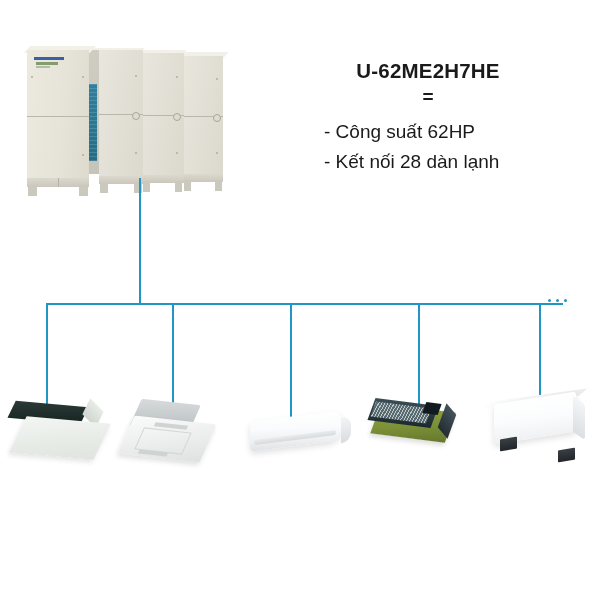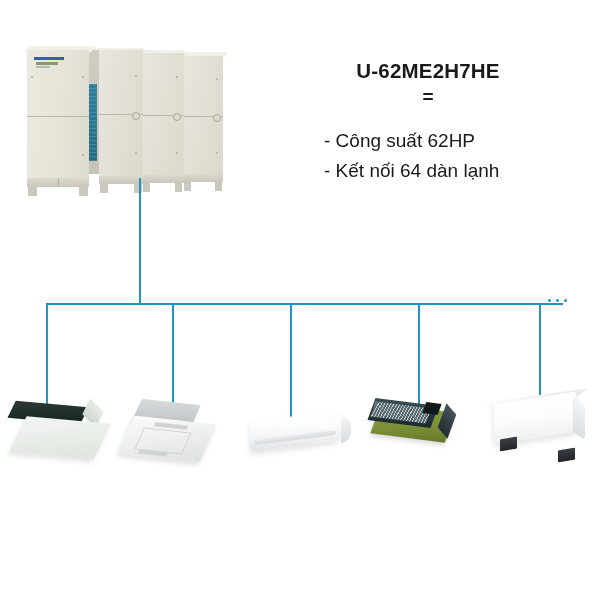--- a/index.html
+++ b/index.html
@@ -9,21 +9,21 @@
     font-family:"Liberation Sans", sans-serif;
     overflow:hidden;
   }
   #stage{position:relative;width:493px;height:600px;}
 
   
   .textblock{position:absolute;left:278px;top:58px;width:300px;text-align:center;color:#1a1a1a;}
   .t-model{font-size:20.5px;font-weight:bold;letter-spacing:.2px;line-height:1.25;}
   .t-eq{font-size:19px;font-weight:bold;line-height:1.15;margin-top:2px;}
   .t-sum{font-size:19px;font-weight:400;margin-top:7px;line-height:1.2;}
-  .t-bullets{margin-top:19px;text-align:left;padding-left:46px;}
+  .t-bullets{margin-top:10px;text-align:left;padding-left:46px;}
   .t-bullet{font-size:19px;font-weight:400;line-height:1.58;white-space:nowrap;}
 
   
   .line{position:absolute;background:#2196c4;}
   .v{width:2px;}
   .h{height:2px;}
   .dots{position:absolute;top:299px;left:548px;width:26px;height:9px;}
   .dots i{position:absolute;top:0;width:3px;height:3px;border-radius:50%;background:#2196c4;display:block;}
   .dots i:nth-child(1){left:0;}
   .dots i:nth-child(2){left:8px;}
@@ -178,21 +178,21 @@
       <div class="foot" style="left:1px;top:139px;width:9px;height:11px;"></div>
       <div class="foot" style="left:52px;top:139px;width:9px;height:11px;"></div>
     </div>
   </div>
 
   <div class="textblock">
     <div class="t-model">U-62ME2H7HE</div>
     <div class="t-eq">=</div>
     <div class="t-bullets">
       <div class="t-bullet">- Công suất 62HP</div>
-      <div class="t-bullet">- Kết nối 64 dàn lạnh</div>
+      <div class="t-bullet">- Kết nối 28 dàn lạnh</div>
     </div>
   </div>
 
   <div class="line v" style="left:139px;top:178px;height:127px;"></div>
   <div class="line h" style="left:46px;top:303px;width:517px;"></div>
 
   <div class="line v" style="left:46px;top:303px;height:115px;"></div>
   <div class="line v" style="left:172px;top:303px;height:103px;"></div>
   <div class="line v" style="left:290px;top:303px;height:122px;"></div>
   <div class="line v" style="left:418px;top:303px;height:105px;"></div>

